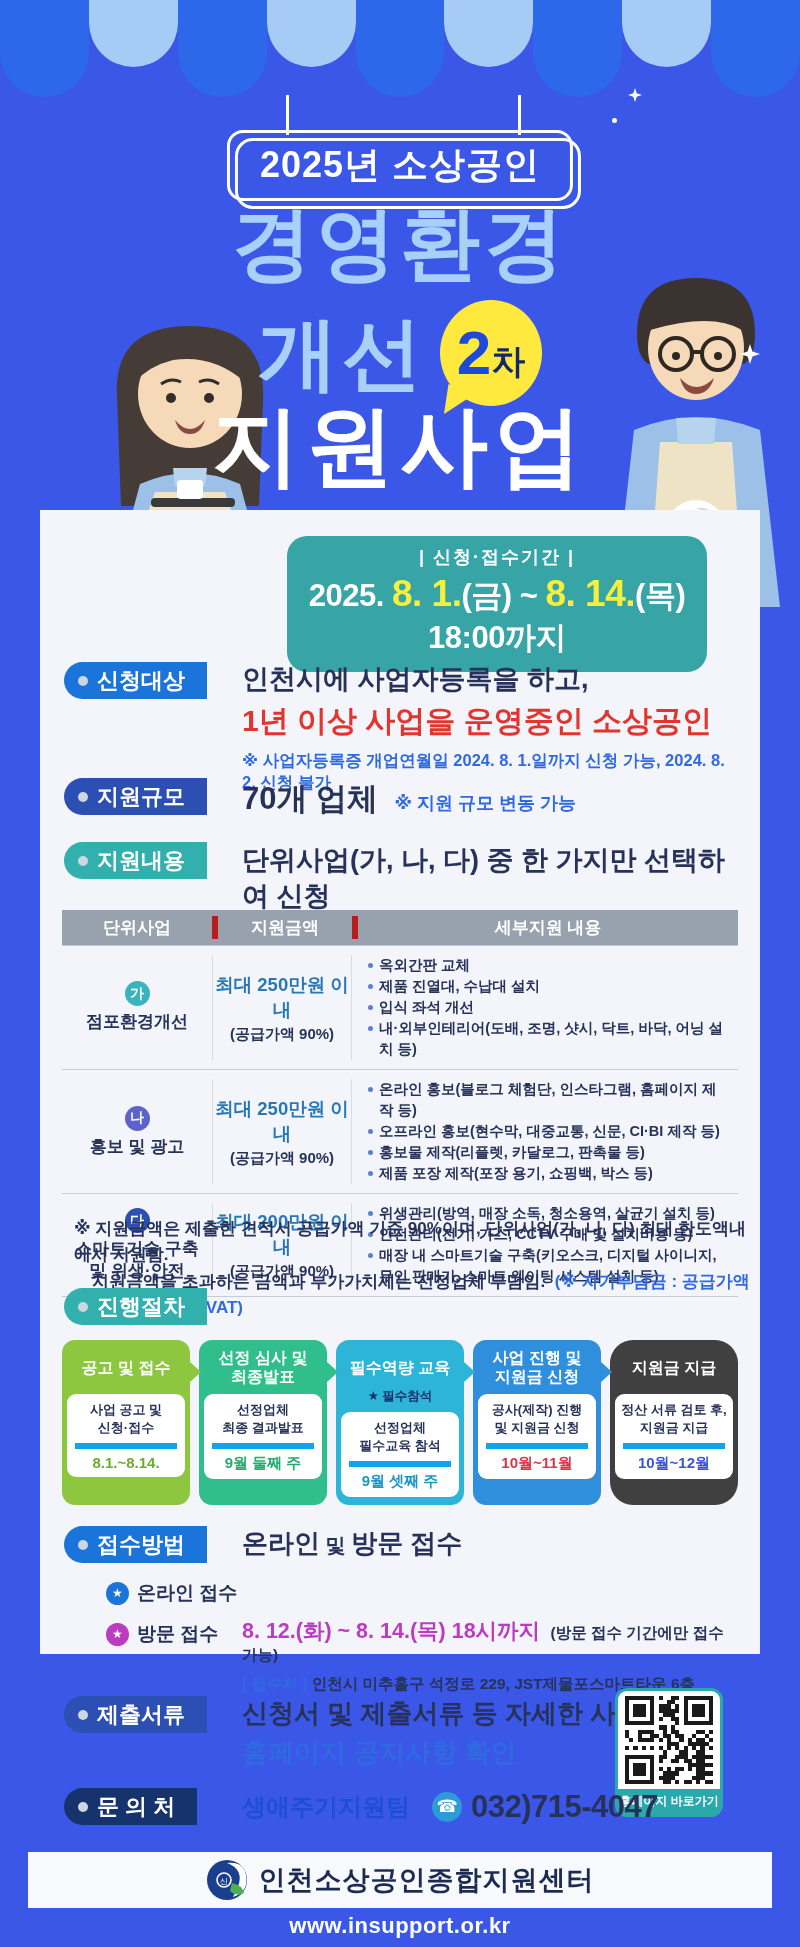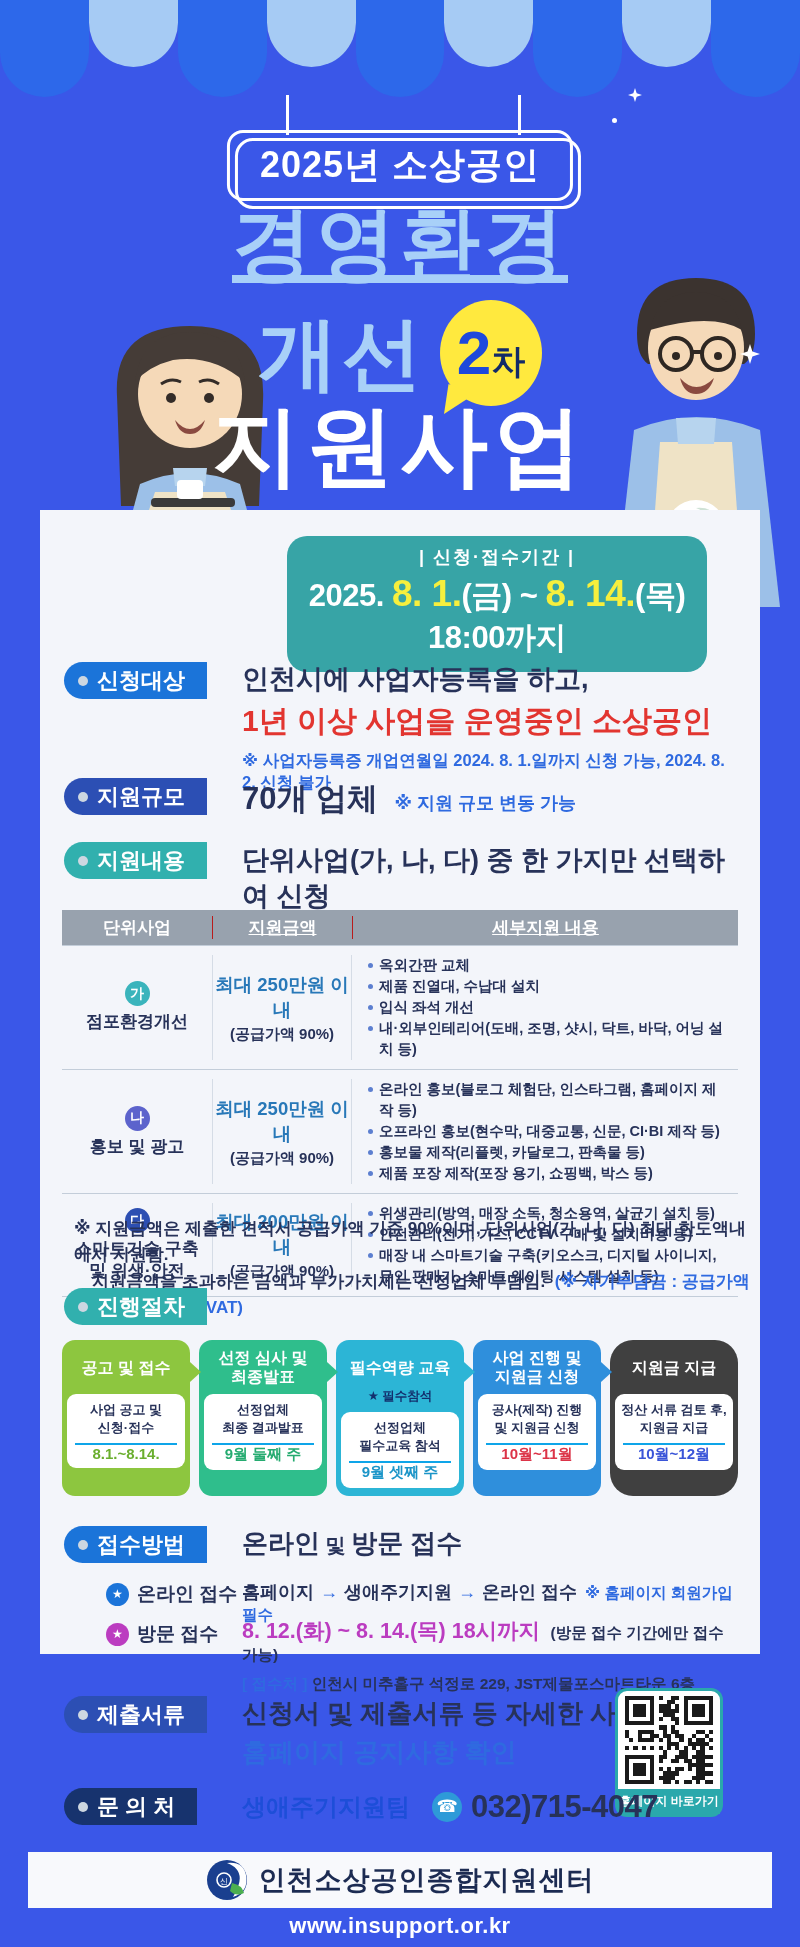--- a/index.html
+++ b/index.html
@@ -11,21 +11,21 @@
   .awning .seg{flex:1;}
   .seg.d{height:97px;background:#2d68ea;border-radius:0 0 999px 999px;}
   .seg.l{height:67px;background:#a6cbf4;border-radius:0 0 999px 999px;}
   .rod{position:absolute;top:95px;width:3px;height:40px;background:#fff;z-index:2;}
   .year-badge{position:absolute;top:130px;left:50%;transform:translateX(-50%);z-index:4;
       padding:8px 30px;border:3px solid #fff;border-radius:16px;color:#fff;
       font-size:36px;font-weight:800;letter-spacing:1px;white-space:nowrap;}
   .year-badge::after{content:"";position:absolute;inset:-3px;border:3px solid #fff;
       border-radius:18px;transform:translate(8px,8px);z-index:-1;}
   .t1{position:absolute;top:204px;width:100%;text-align:center;font-size:80px;line-height:1;
-      font-weight:900;color:#a8d0f8;letter-spacing:4px;z-index:4;text-decoration:underline;}
+      font-weight:900;color:#a8d0f8;letter-spacing:4px;z-index:4;}
   .t2-row{position:absolute;top:300px;width:100%;display:flex;justify-content:center;
       align-items:flex-start;gap:14px;z-index:4;}
   .t2{font-size:80px;line-height:1;font-weight:700;color:#a8d0f8;letter-spacing:4px;margin-top:14px;text-align:center;}
   .bubble{position:relative;width:102px;height:106px;background:#ffe93e;border-radius:50%;
       display:flex;align-items:center;justify-content:center;}
   .bubble::after{content:"";position:absolute;left:4px;bottom:-8px;width:30px;height:30px;
       background:#ffe93e;clip-path:polygon(0 100%,15% 0,100% 35%);}
   .bubble .n{font-size:62px;font-weight:900;color:#1d49dc;line-height:1;}
   .bubble .s{font-size:34px;font-weight:900;color:#122a68;line-height:1;margin-top:16px;}
   .t3{position:absolute;top:402px;width:100%;text-align:center;font-size:88px;line-height:1;
@@ -51,21 +51,21 @@
   .line1{font-size:27px;font-weight:700;color:#273259;line-height:1.3;}
   .line2{font-size:30px;font-weight:800;color:#e23530;line-height:1.3;margin-top:4px;}
   .bnote{font-size:16.5px;font-weight:700;color:#2f6ae0;margin-top:10px;}
   .scale-val{font-size:31px;font-weight:900;color:#273259;}
   .scale-note{font-size:18px;font-weight:700;color:#2f6ae0;margin-left:12px;}
   .c-head{font-size:27px;font-weight:800;color:#273259;}
   
   .tbl{position:absolute;left:22px;top:400px;width:676px;border-bottom:1px solid #c3cdd9;}
   .thead{display:grid;grid-template-columns:150px 140px 1fr;background:#98a2ae;color:#fff;
       font-size:17px;font-weight:700;text-align:center;padding:6px 0;}
-  .thead div+div{border-left:1px solid #b91c1c;text-decoration:underline;}
+  .thead div+div{border-left:6px solid #b91c1c;}
   .trow{display:grid;grid-template-columns:150px 140px 1fr;border-top:1px solid #c3cdd9;
       padding:9px 0;align-items:center;}
   .tc1{text-align:center;}
   .tag{display:flex;align-items:center;justify-content:center;width:25px;height:25px;margin:0 auto 5px;
       border-radius:50%;color:#fff;font-size:14px;font-weight:800;}
   .tnm{display:block;font-size:17px;font-weight:700;color:#273259;white-space:pre-line;line-height:1.3;}
   .tc2{text-align:center;border-left:1px solid #d5dce6;border-right:1px solid #d5dce6;
       align-self:stretch;display:flex;flex-direction:column;justify-content:center;}
   .tamt{font-size:18.5px;font-weight:800;color:#2878b8;}
   .tamts{font-size:15px;font-weight:700;color:#273259;margin-top:3px;}
@@ -81,21 +81,21 @@
   .step{position:relative;flex:1;border-radius:13px;padding:9px 5px 8px;color:#fff;box-sizing:border-box;}
   .tail{position:absolute;right:-11px;top:22px;width:0;height:0;z-index:2;
       border-top:10px solid transparent;border-bottom:10px solid transparent;border-left:11px solid #888;}
   .step:last-child .tail{display:none;}
   .sttl{text-align:center;font-size:16px;font-weight:800;line-height:1.18;white-space:pre-line;
       min-height:38px;display:flex;align-items:center;justify-content:center;}
   .ssub{text-align:center;font-size:12.5px;font-weight:800;color:#13306e;margin-top:1px;}
   .ssub:empty{display:none;}
   .sinner{background:#fff;border-radius:9px;margin-top:7px;padding:7px 2px 6px;text-align:center;}
   .sdesc{font-size:13px;font-weight:700;color:#273259;line-height:1.35;white-space:pre-line;min-height:36px;}
-  .sdate{border-top:2px solid #0ea5e9;margin:6px 6px 0;font-size:15px;font-weight:800;}
+  .sdate{border-top:6px solid #0ea5e9;margin:6px 6px 0;padding-top:5px;font-size:15px;font-weight:800;}
   
   .a-head{font-size:26px;font-weight:800;color:#273259;}
   .a-head .sm{font-size:20px;font-weight:700;}
   .a-row{display:grid;grid-template-columns:178px 1fr;margin-top:14px;align-items:baseline;}
   .a-lbl{display:flex;align-items:center;gap:8px;padding-left:42px;font-size:19px;font-weight:800;color:#273259;}
   .circ{width:23px;height:23px;border-radius:50%;color:#fff;font-size:12px;display:flex;
       align-items:center;justify-content:center;flex:0 0 auto;}
   .c-blu{background:#1b74d9;} .c-mag{background:#bb3cc0;}
   .flow{font-size:18px;font-weight:700;color:#273259;}
   .flow .arr{color:#2f6ae0;font-weight:900;margin:0 6px;}
@@ -383,23 +383,20 @@
       </div>
       <div class="a-head">
         <span>온라인</span><span class="sm"> 및 </span><span>방문 접수</span>
       </div>
     </div>
 
     <div class="a-row" style="position:absolute;left:24px;right:22px;top:1056px">
       <div class="a-lbl">
         <span class="circ c-blu">★</span>
         <span>온라인 접수</span>
-      </div>
-      <div class="flow">
-        <span>홈페이지</span><span class="arr">→</span><span>생애주기지원</span><span class="arr">→</span><span>온라인 접수</span><span class="req">※ 홈페이지 회원가입 필수</span>
       </div>
     </div>
 
     <div class="a-row" style="position:absolute;left:24px;right:22px;top:1092px">
       <div class="a-lbl">
         <span class="circ c-mag">★</span>
         <span>방문 접수</span>
       </div>
       <div>
         <span class="v-period">8. 12.(화) ~ 8. 14.(목) 18시까지</span>

